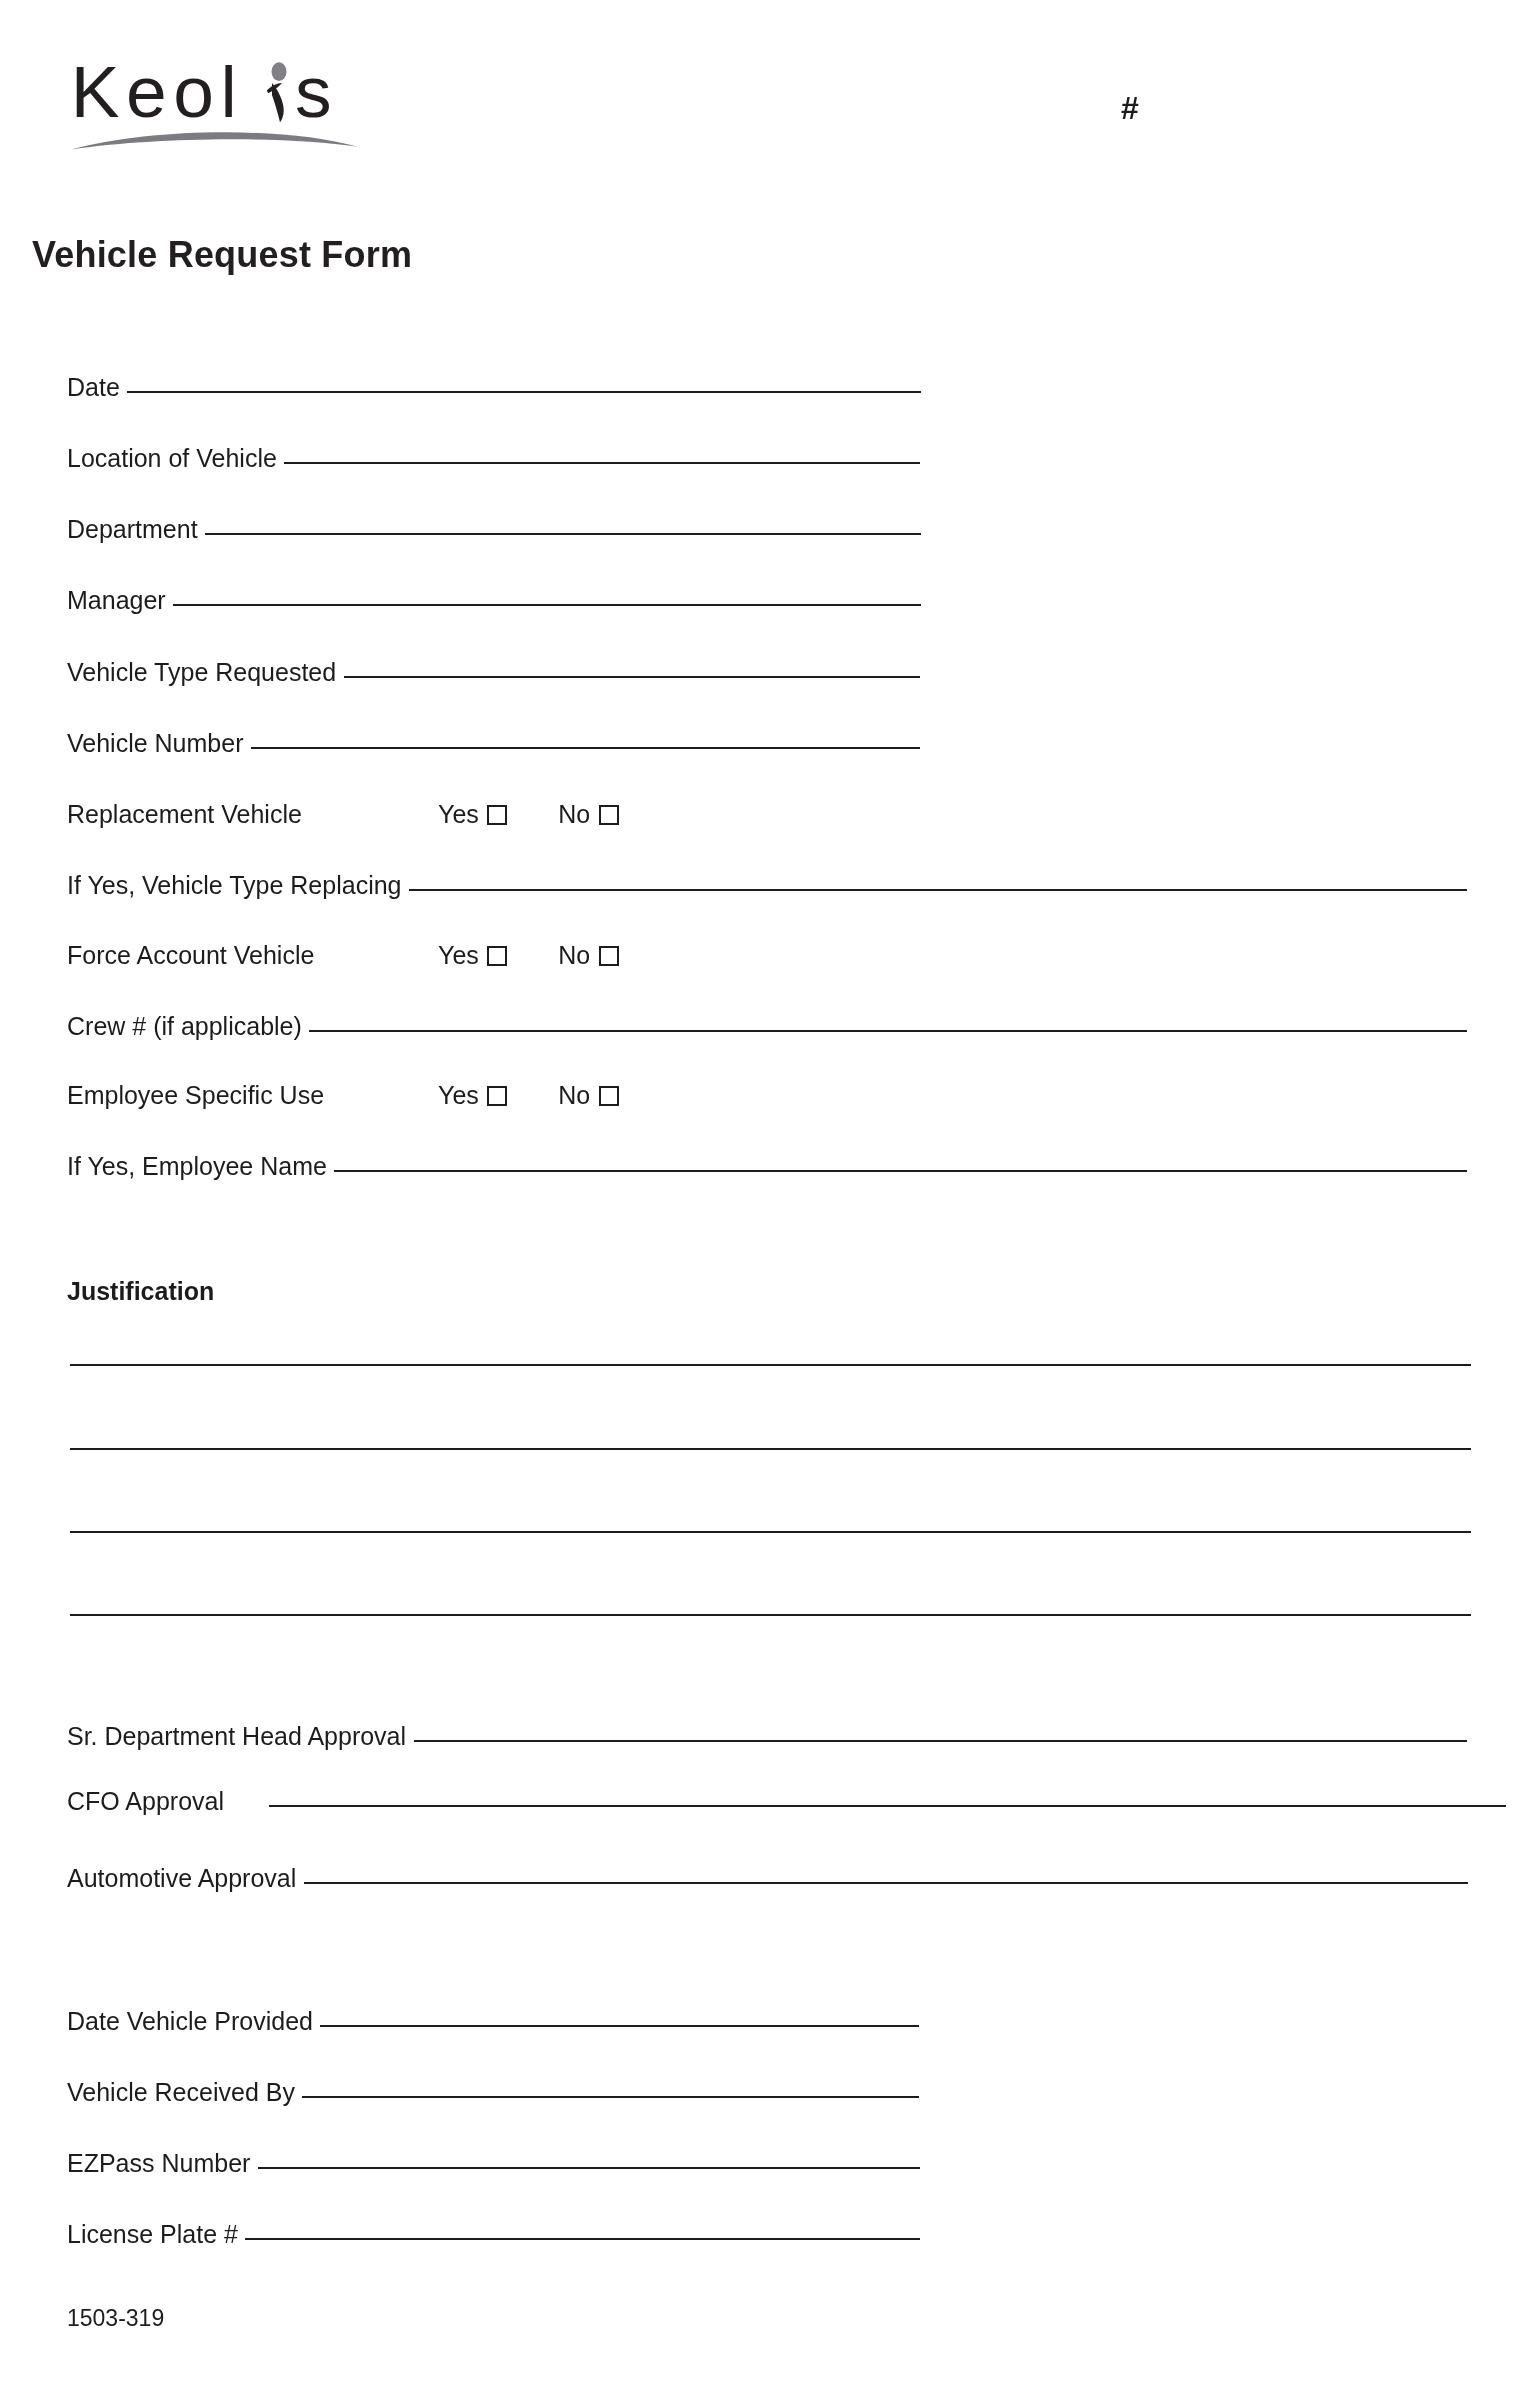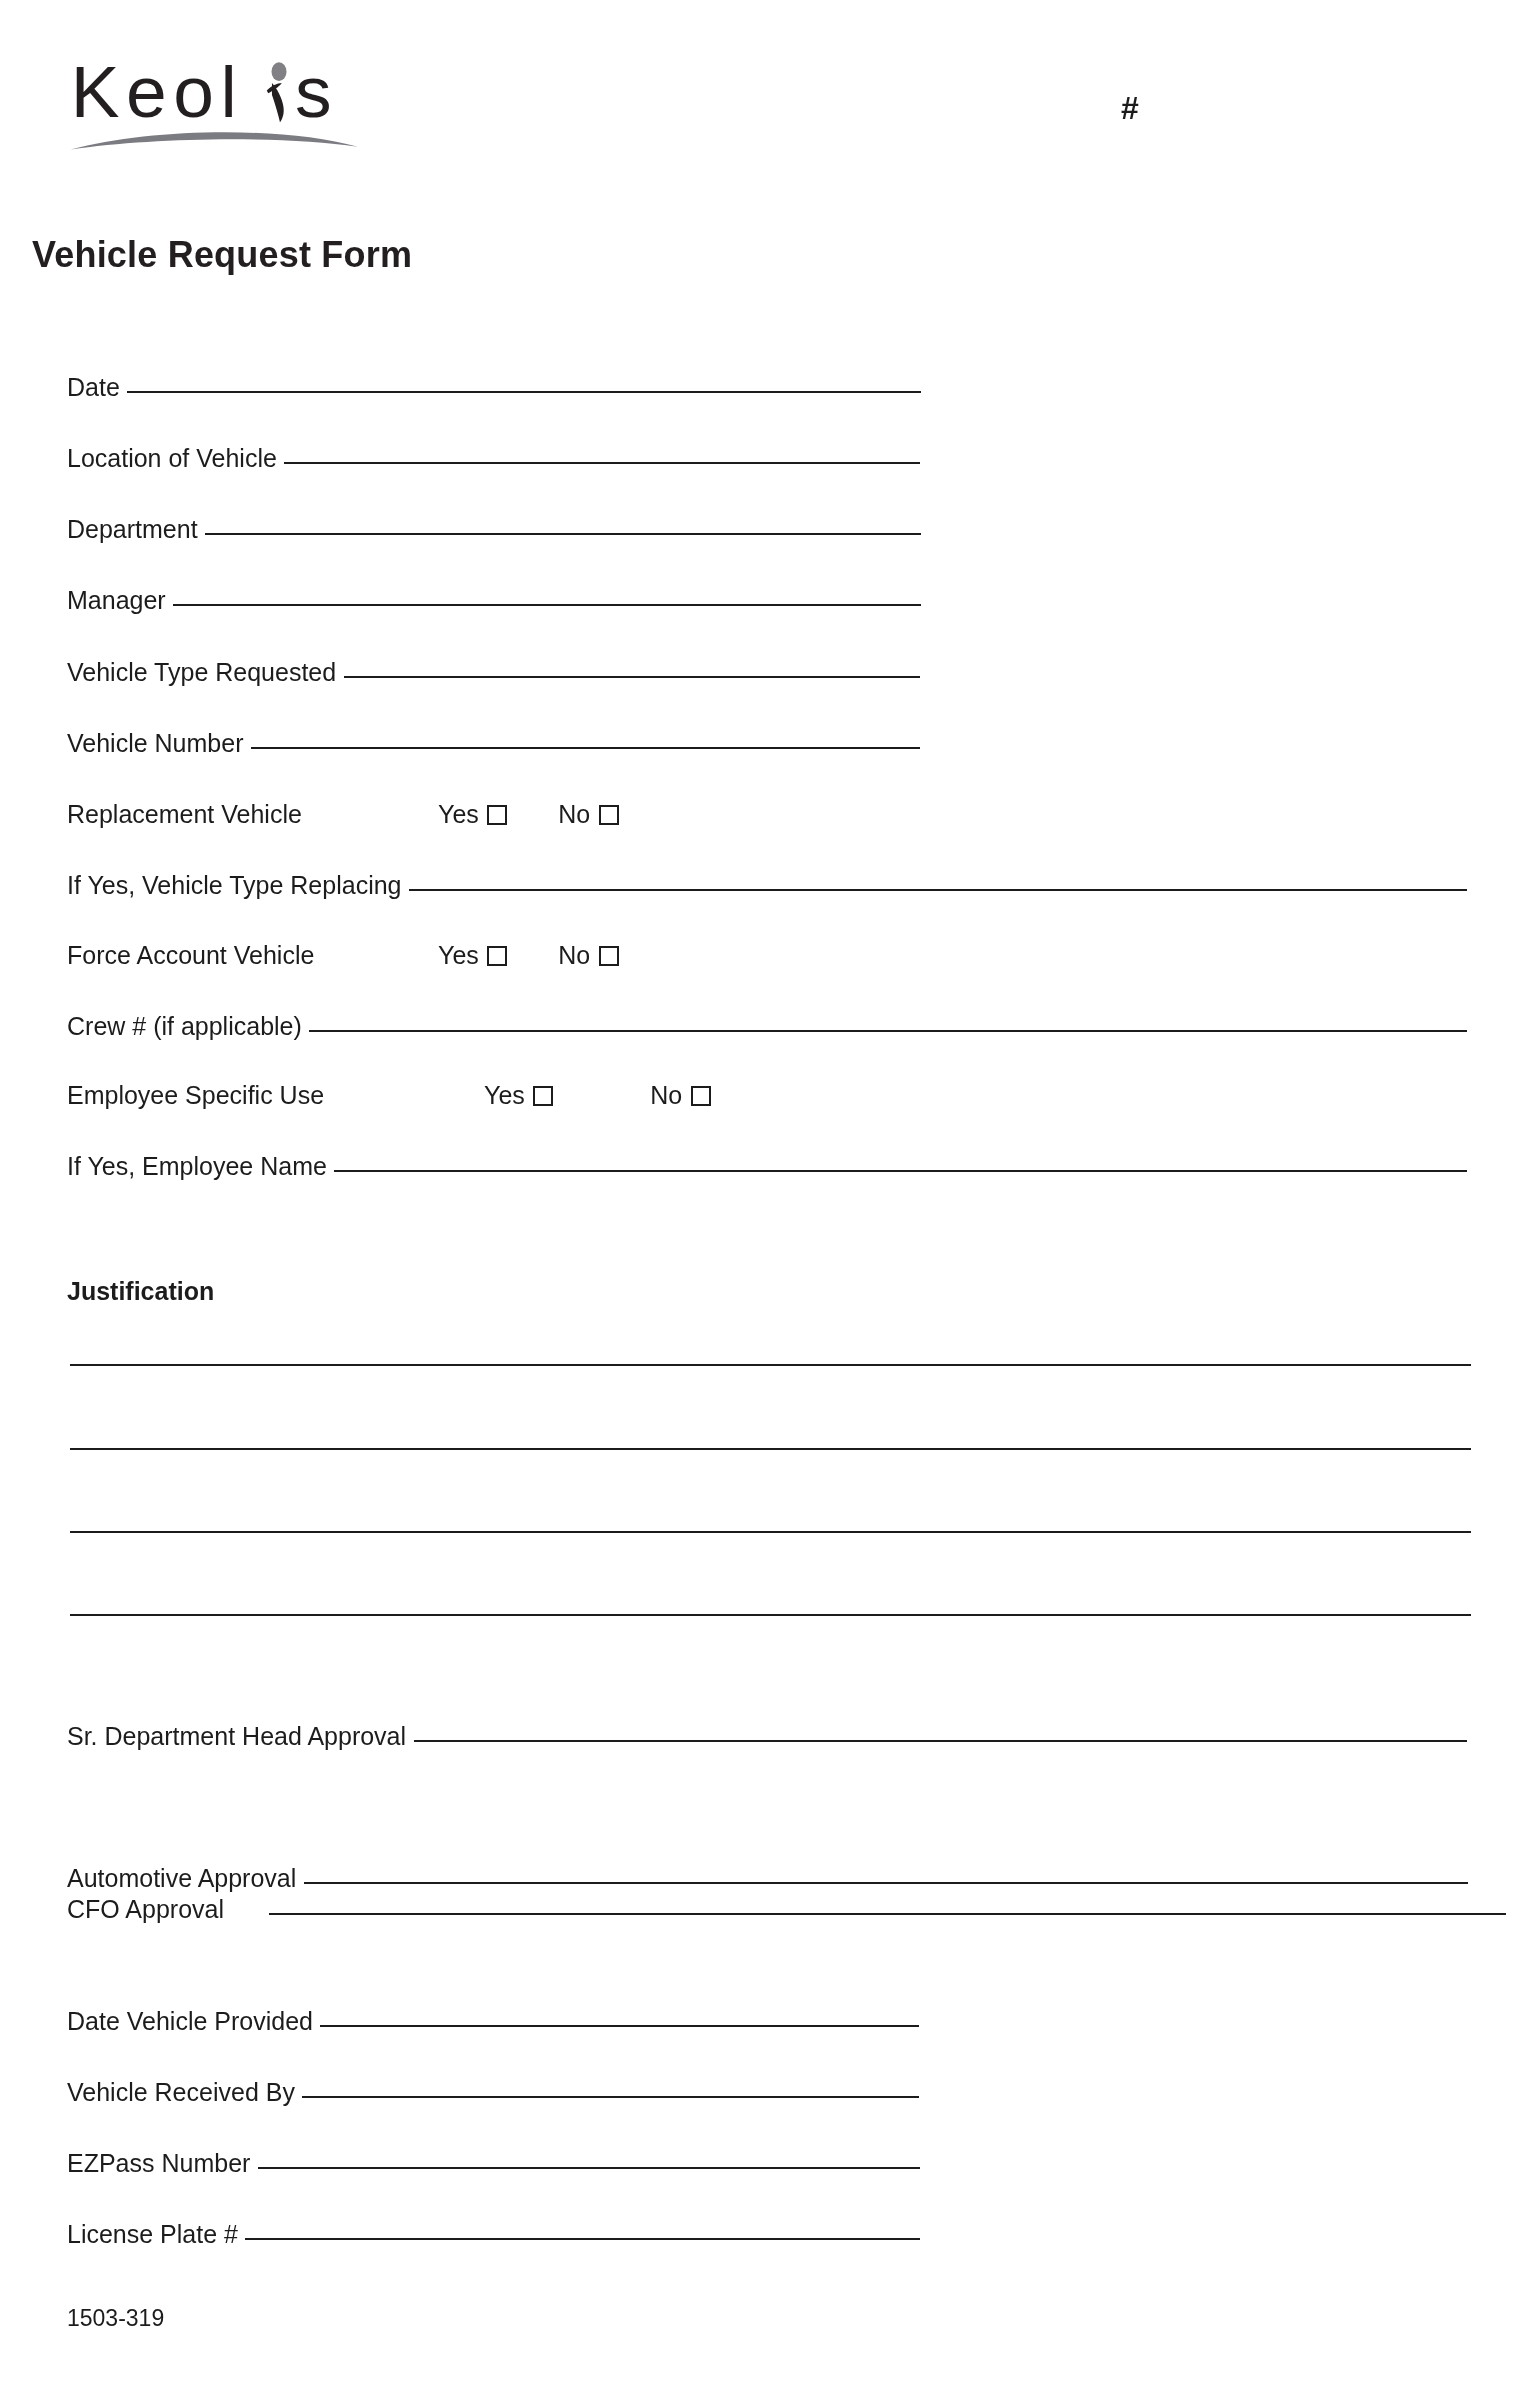--- a/index.html
+++ b/index.html
@@ -197,21 +197,21 @@
       <span class="rule" style="width: 1158px;"></span>
     </div>
     <div class="frow" style="top: 1154px;">
       <span class="lbl">If Yes, Employee Name</span>
       <span class="rule" style="width: 1133px;"></span>
     </div>
     <div class="frow" style="top: 1724px;">
       <span class="lbl">Sr. Department Head Approval</span>
       <span class="rule" style="width: 1053px;"></span>
     </div>
-    <div class="frow" style="top: 1897px; gap: 37px;">
+    <div class="frow" style="top: 1789px; gap: 37px;">
       <span class="lbl">CFO Approval</span>
       <span class="rule" style="width: 1237px;"></span>
     </div>
     <div class="frow" style="top: 1866px;">
       <span class="lbl">Automotive Approval</span>
       <span class="rule" style="width: 1164px;"></span>
     </div>
     <div class="frow" style="top: 2009px;">
       <span class="lbl">Date Vehicle Provided</span>
       <span class="rule" style="width: 599px;"></span>
@@ -243,21 +243,21 @@
       <span style="display: inline-block; width: 371px;">Force Account Vehicle</span>
       <span class="cbopt" style="margin-right: 51px;">
         <span>Yes</span>
         <span class="cbox"></span>
       </span>
       <span class="cbopt" style="margin-right: 0px;">
         <span>No</span>
         <span class="cbox"></span>
       </span>
     </div>
-    <div class="cbgroup" style="top: 1083px; left: 67px; gap: 46px;">
+    <div class="cbgroup" style="top: 1083px; left: 67px;">
       <span style="display: inline-block; width: 371px;">Employee Specific Use</span>
       <span class="cbopt" style="margin-right: 51px;">
         <span>Yes</span>
         <span class="cbox"></span>
       </span>
       <span class="cbopt" style="margin-right: 0px;">
         <span>No</span>
         <span class="cbox"></span>
       </span>
     </div>

